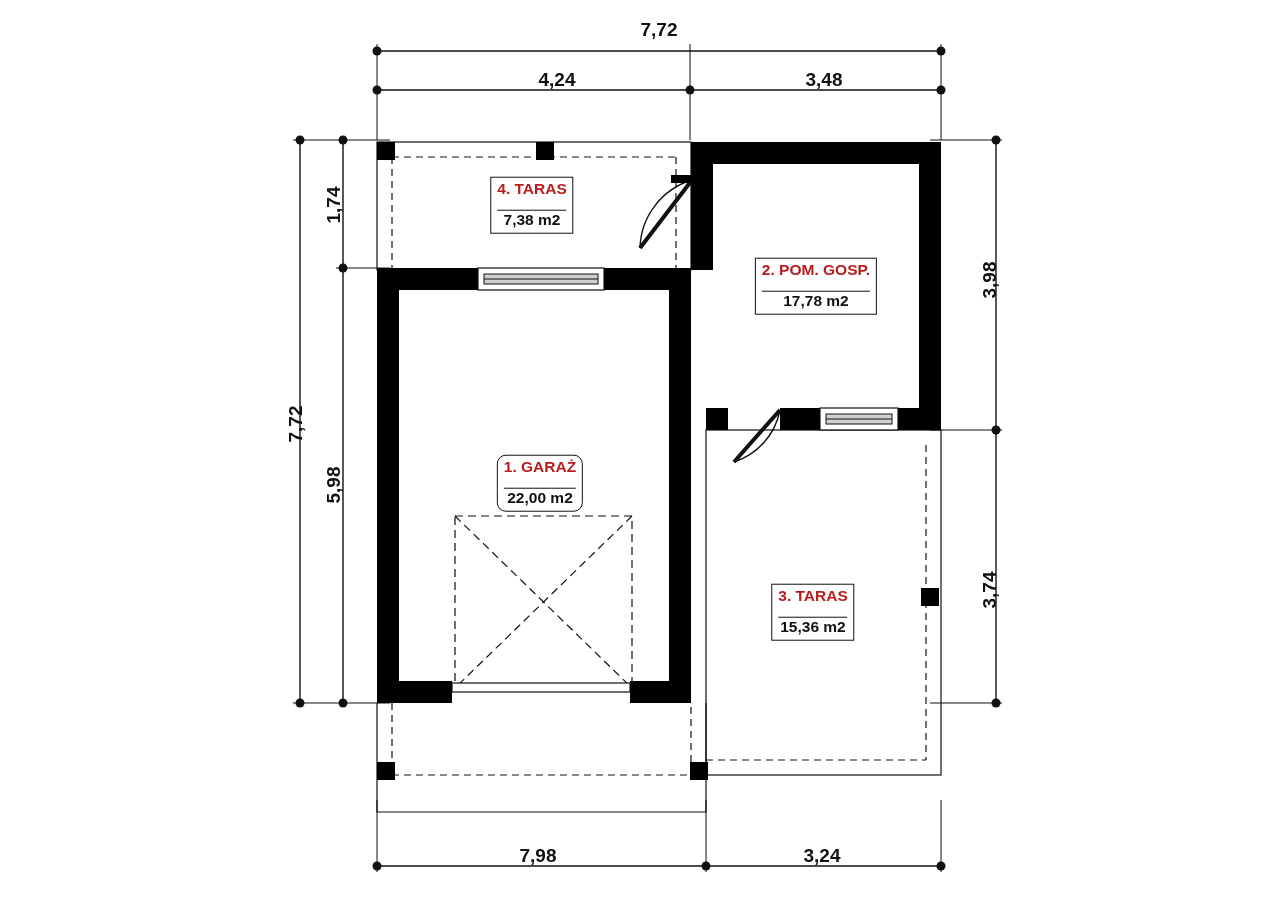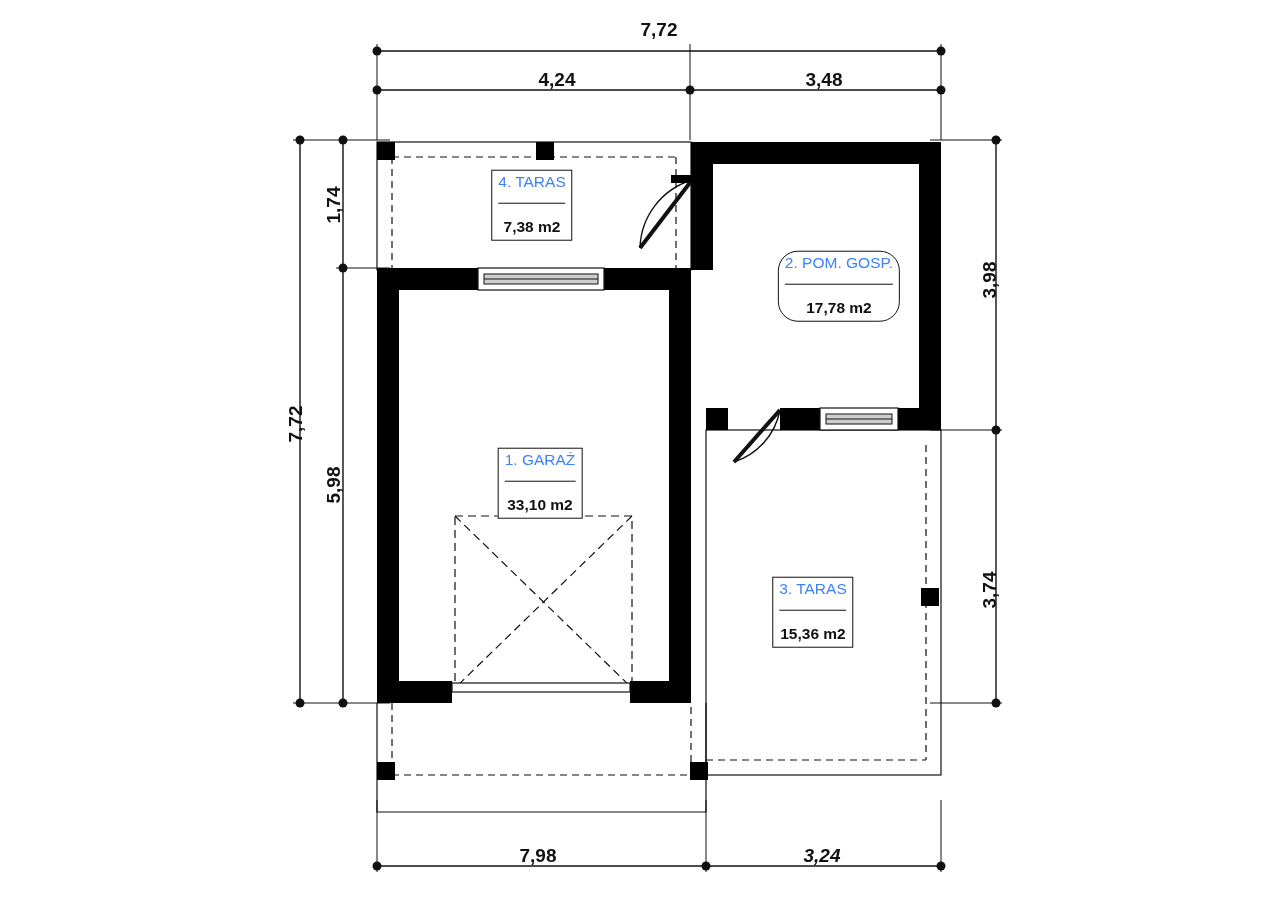--- a/index.html
+++ b/index.html
@@ -35,34 +35,34 @@
     position: absolute;
     border: 1px solid #111111;
     background: #ffffff;
     padding: 2px 6px 3px 6px;
     text-align: center;
     line-height: 1.18;
     white-space: nowrap;
   }
   .room-label .name {
     font-family: "Liberation Sans", sans-serif;
-    font-weight: normal;
+    font-weight: bold;
     font-size: 15.5px;
-    color: #3b82f6;
+    color: #b91c1c;
     display: block;
   }
   .room-label .area {
     font-family: "Liberation Sans", sans-serif;
     font-weight: bold;
     font-size: 15.5px;
     color: #111111;
     display: block;
     border-top: 1px solid #111111;
     margin-top: 12px;
-    padding-top: 14px;
+    padding-top: 0;
   }
 </style>
 </head>
 <body>
 
 <svg id="plan" viewBox="0 0 1280 905" xmlns="http://www.w3.org/2000/svg">
 
   <g stroke="#111111" stroke-width="1.4" fill="none">
 
     <line x1="377" y1="51" x2="941" y2="51"></line>
@@ -194,40 +194,40 @@
   </g>
 
 </svg>
 
 <div class="dim-label" style="left:659px; top:30px; transform:translate(-50%,-50%);">7,72</div>
 
 <div class="dim-label" style="left:557px; top:80px; transform:translate(-50%,-50%);">4,24</div>
 <div class="dim-label" style="left:814px; top:80px; transform:translate(-50%,-50%);margin-left:10px;">3,48</div>
 
 <div class="dim-label" style="left:538px; top:856px; transform:translate(-50%,-50%);">7,98</div>
-<div class="dim-label" style="left:822px; top:856px; transform:translate(-50%,-50%);font-style:italic;">3,24</div>
+<div class="dim-label" style="left:822px; top:856px; transform:translate(-50%,-50%);">3,24</div>
 
 <div class="dim-label vert" style="left:296px; top:424px; transform:translate(-50%,-50%) rotate(-90deg);">7,72</div>
 <div class="dim-label vert" style="left:334px; top:205px; transform:translate(-50%,-50%) rotate(-90deg);">1,74</div>
 <div class="dim-label vert" style="left:334px; top:485px; transform:translate(-50%,-50%) rotate(-90deg);">5,98</div>
 
 <div class="dim-label vert" style="left:990px; top:280px; transform:translate(-50%,-50%) rotate(-90deg);">3,98</div>
 <div class="dim-label vert" style="left:990px; top:590px; transform:translate(-50%,-50%) rotate(-90deg);">3,74</div>
 
 <div class="room-label" style="left:532px; top:205px; transform:translate(-50%,-50%);">
   <span class="name">4. TARAS</span>
   <span class="area">7,38 m2</span>
 </div>
 
-<div class="room-label" style="left:839px; top:286px; transform:translate(-50%,-50%);border-radius:20px;">
+<div class="room-label" style="left:816px; top:286px; transform:translate(-50%,-50%);">
   <span class="name">2. POM. GOSP.</span>
   <span class="area">17,78 m2</span>
 </div>
 
-<div class="room-label" style="left:540px; top:483px; transform:translate(-50%,-50%);">
+<div class="room-label" style="left:540px; top:483px; transform:translate(-50%,-50%);border-radius:9px;">
   <span class="name">1. GARAŻ</span>
-  <span class="area">33,10 m2</span>
+  <span class="area">22,00 m2</span>
 </div>
 
 <div class="room-label" style="left:813px; top:612px; transform:translate(-50%,-50%);">
   <span class="name">3. TARAS</span>
   <span class="area">15,36 m2</span>
 </div>
 
 </body></html>

